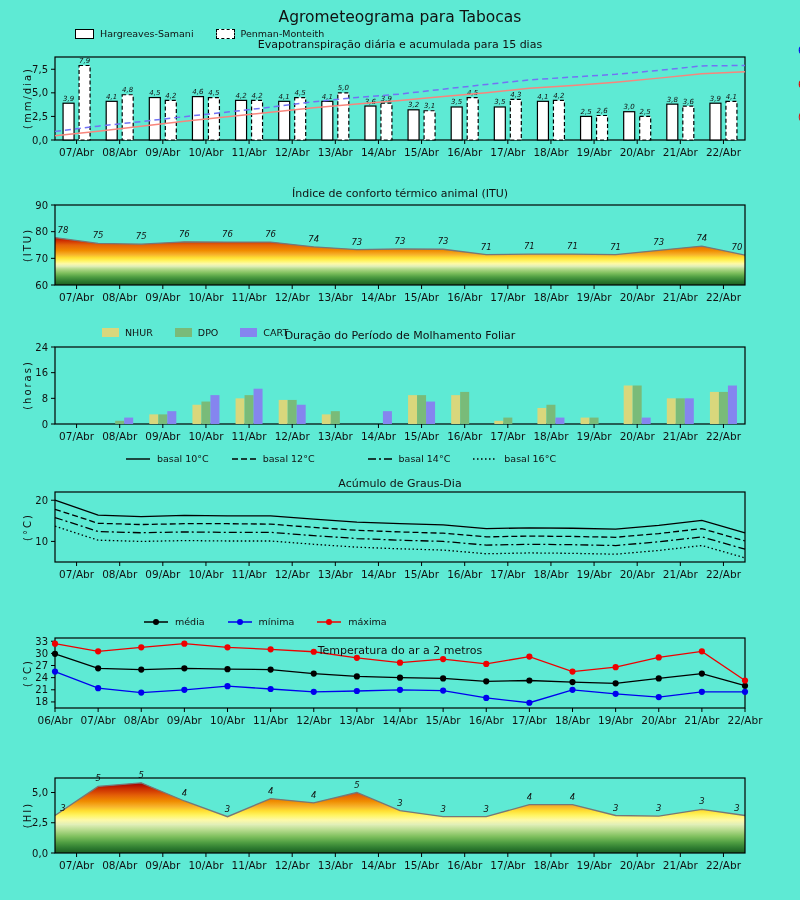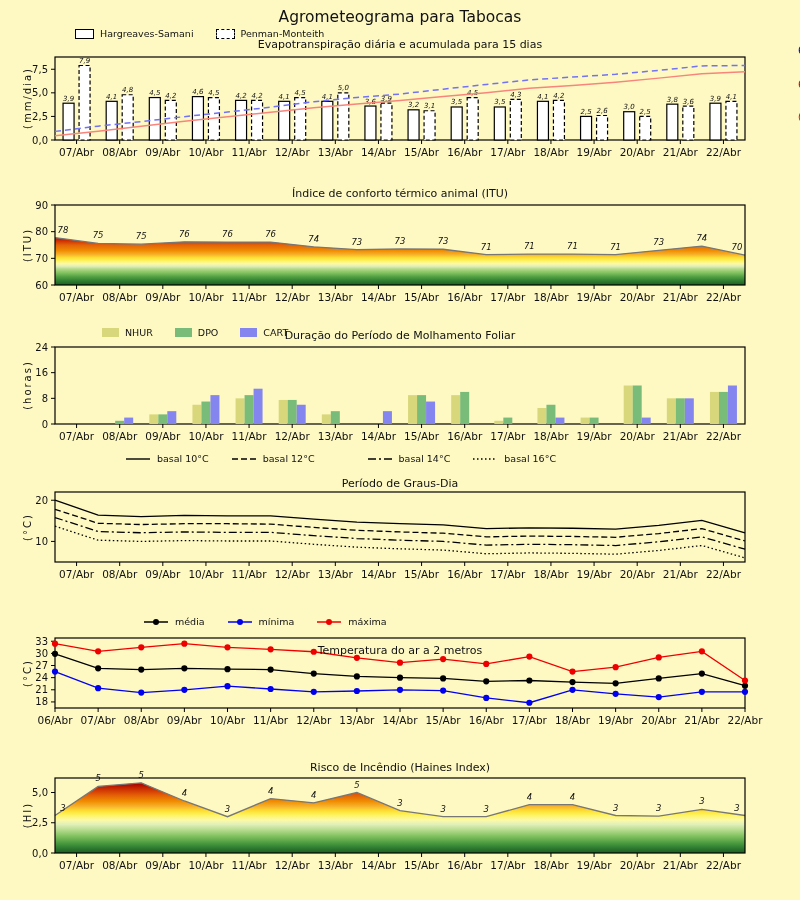--- a/index.html
+++ b/index.html
@@ -1,16 +1,16 @@
 <!DOCTYPE html>
 <html><head>
 <meta charset="utf-8">
 <style>
   html,body{margin:0;padding:0;background:#fff;}
-  #page{position:relative;width:800px;height:900px;background:#fef9c3;
+  #page{position:relative;width:800px;height:900px;background:#5eead4;
         font-family:"DejaVu Sans",sans-serif;color:#111;overflow:hidden;}
   #page-title{position:absolute;top:8px;left:0;width:800px;text-align:center;
         font-size:15.5px;font-weight:normal;margin:0;}
   .ctitle{position:absolute;left:0;width:800px;text-align:center;font-size:11px;}
   .ylab{position:absolute;left:27px;transform:translate(-50%,-50%) rotate(-90deg);
         font-size:10px;letter-spacing:2px;white-space:nowrap;}
   .annot{position:absolute;left:752px;font-size:10px;margin-left:46px;}
   .legend{position:absolute;display:flex;align-items:center;font-size:9.5px;}
   .legend .item{display:flex;align-items:center;margin-right:22px;}
   .legend .item span.lab{margin-left:6px;white-space:nowrap;}
@@ -506,23 +506,22 @@
       <text x="637.1875" y="869" font-size="10.5" text-anchor="middle" fill="#111">20/Abr</text>
       <line x1="680.3125" y1="853" x2="680.3125" y2="857" stroke="#000" stroke-width="1"></line>
       <text x="680.3125" y="869" font-size="10.5" text-anchor="middle" fill="#111">21/Abr</text>
       <line x1="723.4375" y1="853" x2="723.4375" y2="857" stroke="#000" stroke-width="1"></line>
       <text x="723.4375" y="869" font-size="10.5" text-anchor="middle" fill="#111">22/Abr</text>
     </svg>
 
   <div class="ctitle" style="top:38px;">Evapotranspiração diária e acumulada para 15 dias</div>
   <div class="ctitle" style="top:329px;">Duração do Período de Molhamento Foliar</div>
   <div class="ctitle" style="top:187px;">Índice de conforto térmico animal (ITU)</div>
-  <div class="ctitle" style="top:477px;">Período de Graus-Dia</div>
+  <div class="ctitle" style="top:477px;">Acúmulo de Graus-Dia</div>
   <div class="ctitle" style="top:644px;">Temperatura do ar a 2 metros</div>
-  <div class="ctitle" style="top:761px;">Risco de Incêndio (Haines Index)</div>
 
   <div class="ylab" style="top:98px;">(mm/dia)</div>
   <div class="ylab" style="top:245px;">(ITU)</div>
   <div class="ylab" style="top:385px;">(horas)</div>
   <div class="ylab" style="top:527px;">(°C)</div>
   <div class="ylab" style="top:673px;">(°C)</div>
   <div class="ylab" style="top:815px;">(HI)</div>
 
   <div class="annot" style="top: 45px; color: rgb(0, 0, 238);">68.29</div>
   <div class="annot" style="top: 79px; color: rgb(230, 0, 0);">62.57</div>

